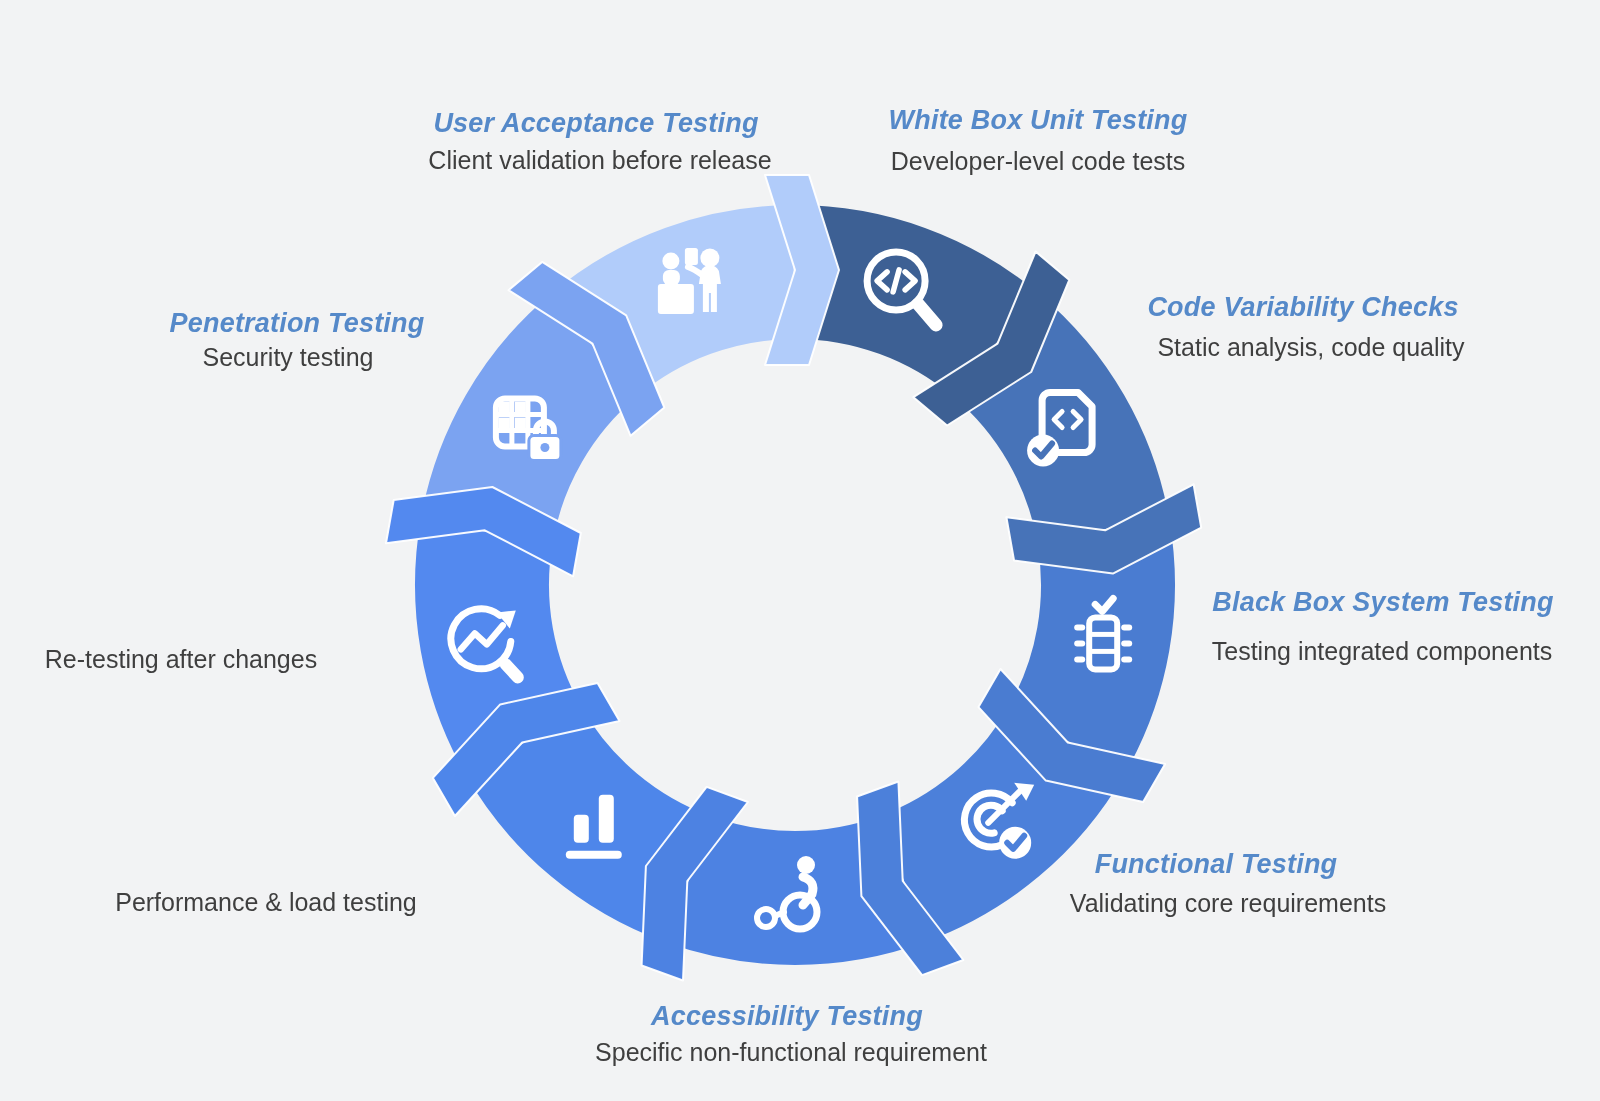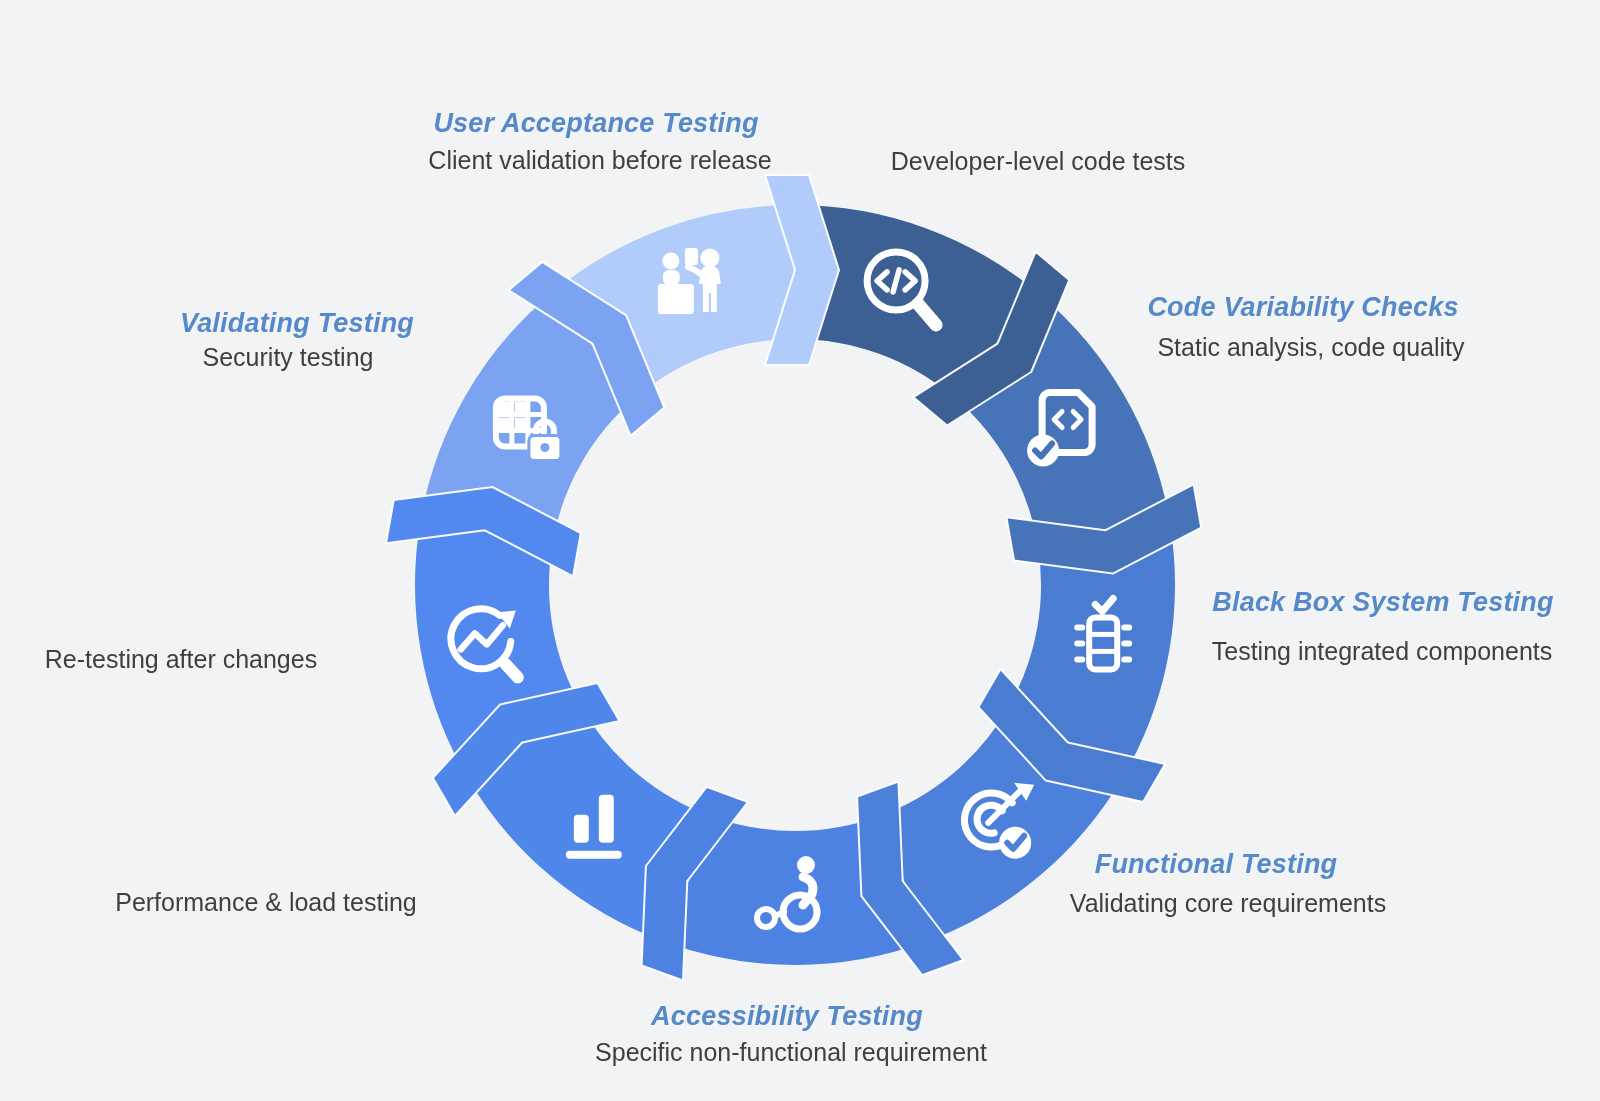--- a/index.html
+++ b/index.html
@@ -136,37 +136,38 @@
     <circle cx="33" cy="20" r="8.5" fill="#fff"></circle>
     <rect x="47" y="7" width="13" height="17" rx="2.5" fill="#fff"></rect>
     <circle cx="72" cy="17" r="9.5" fill="#fff"></circle>
     <path d="M63,30 a10,10 0 0 1 18,0 l2,13 h-4 v28 h-6 v-19 h-2 v19 h-6 v-28 h-4 z" fill="#fff"></path>
     <path d="M64,34 q-8,-6 -14,-8" fill="none" stroke="#fff" stroke-width="6" stroke-linecap="round"></path>
     <rect x="25" y="29" width="17" height="15" rx="6" fill="#fff"></rect>
     <rect x="20" y="43" width="36" height="30" rx="3" fill="#fff"></rect>
       </g>
     </svg>
 
+  <div class="seg-title" style="left:1038px;top:120px">White Box Unit Testing</div>
   <div class="seg-sub" style="left:1038px;top:161px">Developer-level code tests</div>
 
   <div class="seg-title" style="left:1303px;top:307px">Code Variability Checks</div>
   <div class="seg-sub" style="left:1311px;top:347px">Static analysis, code quality</div>
 
   <div class="seg-title" style="left:1383px;top:602px">Black Box System Testing</div>
   <div class="seg-sub" style="left:1382px;top:651px">Testing integrated components</div>
 
   <div class="seg-title" style="left:1216px;top:864px">Functional Testing</div>
   <div class="seg-sub" style="left:1228px;top:903px">Validating core requirements</div>
 
   <div class="seg-title" style="left:787px;top:1016px">Accessibility Testing</div>
   <div class="seg-sub" style="left:791px;top:1052px">Specific non-functional requirement</div>
 
   <div class="seg-sub" style="left:266px;top:902px">Performance &amp; load testing</div>
 
   <div class="seg-sub" style="left:181px;top:659px">Re-testing after changes</div>
 
-  <div class="seg-title" style="left:297px;top:323px">Validating Testing</div>
+  <div class="seg-title" style="left:297px;top:323px">Penetration Testing</div>
   <div class="seg-sub" style="left:288px;top:357px">Security testing</div>
 
   <div class="seg-title" style="left:596px;top:123px">User Acceptance Testing</div>
   <div class="seg-sub" style="left:600px;top:160px">Client validation before release</div>
 
 </div>
 
 </body></html>

